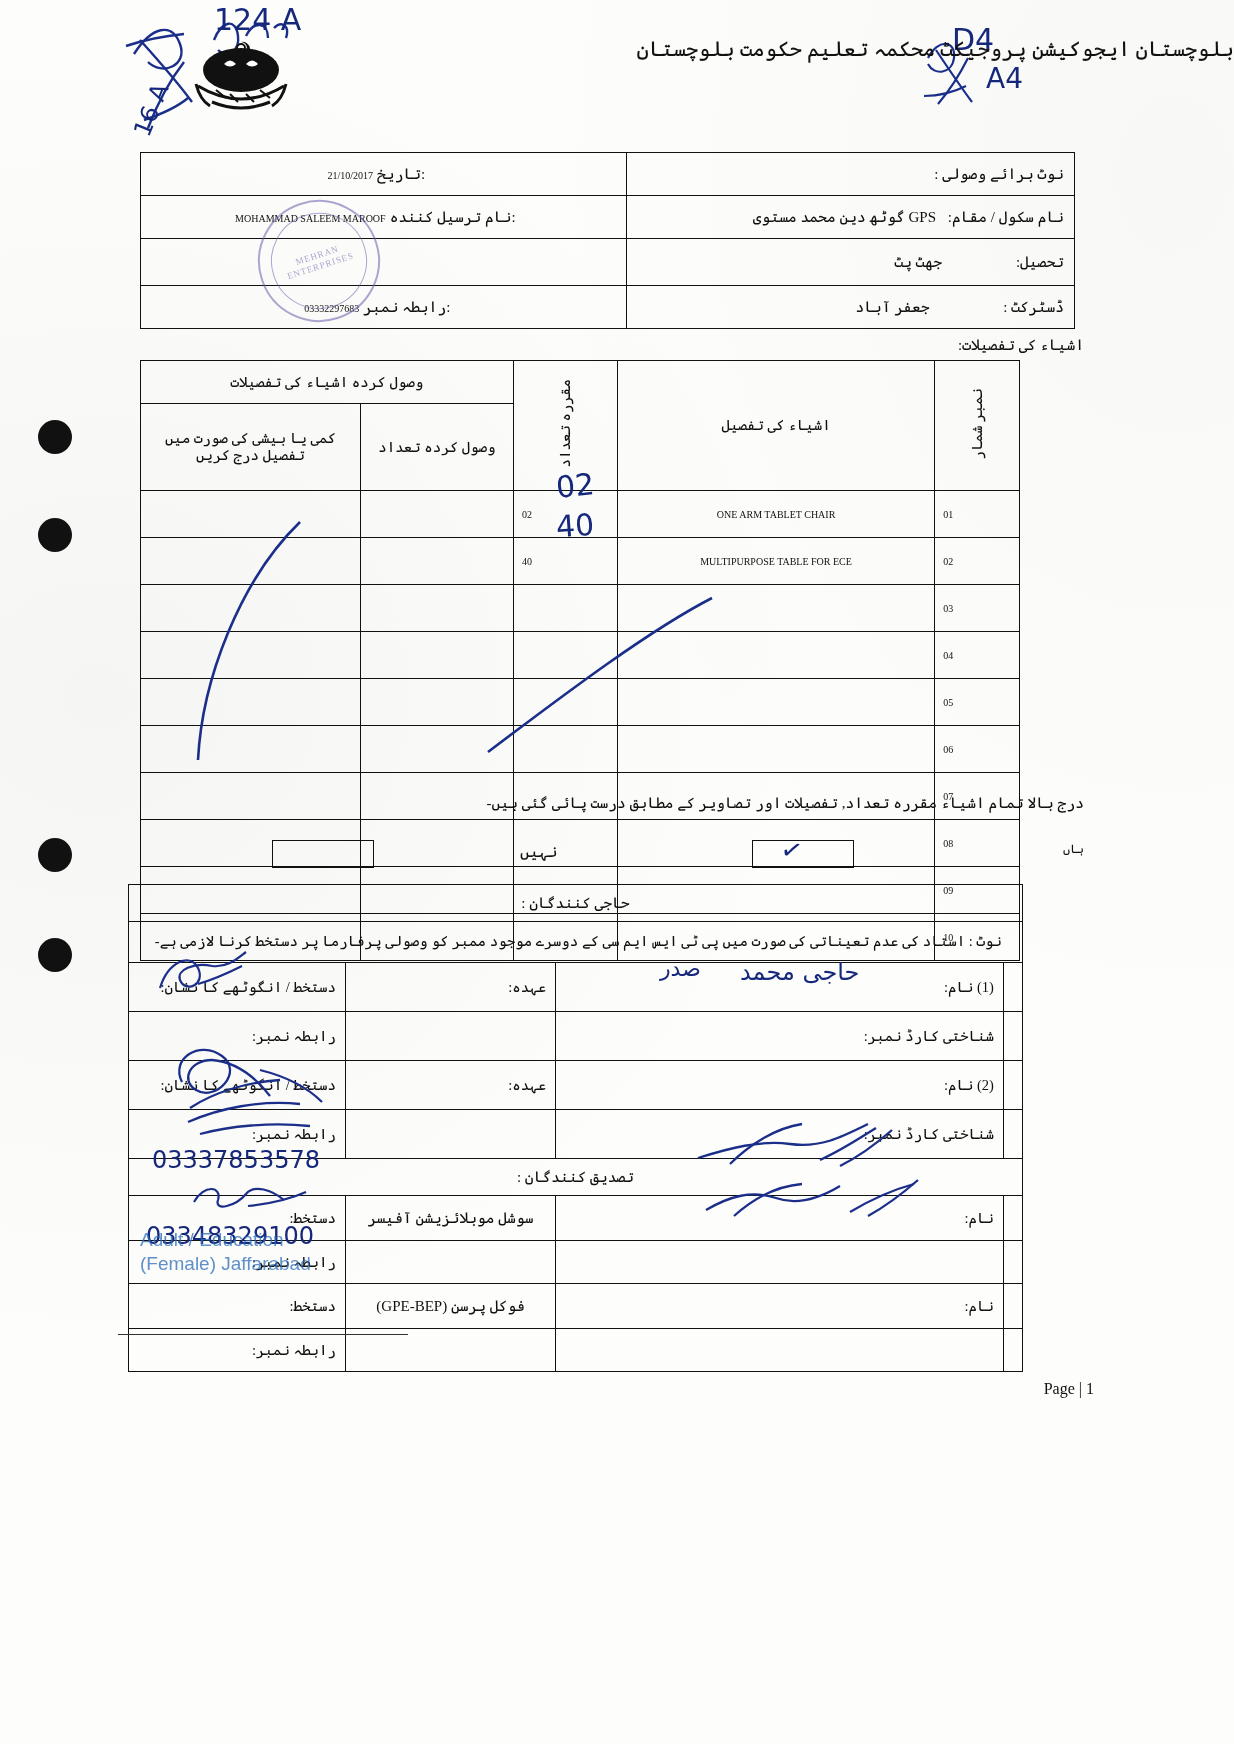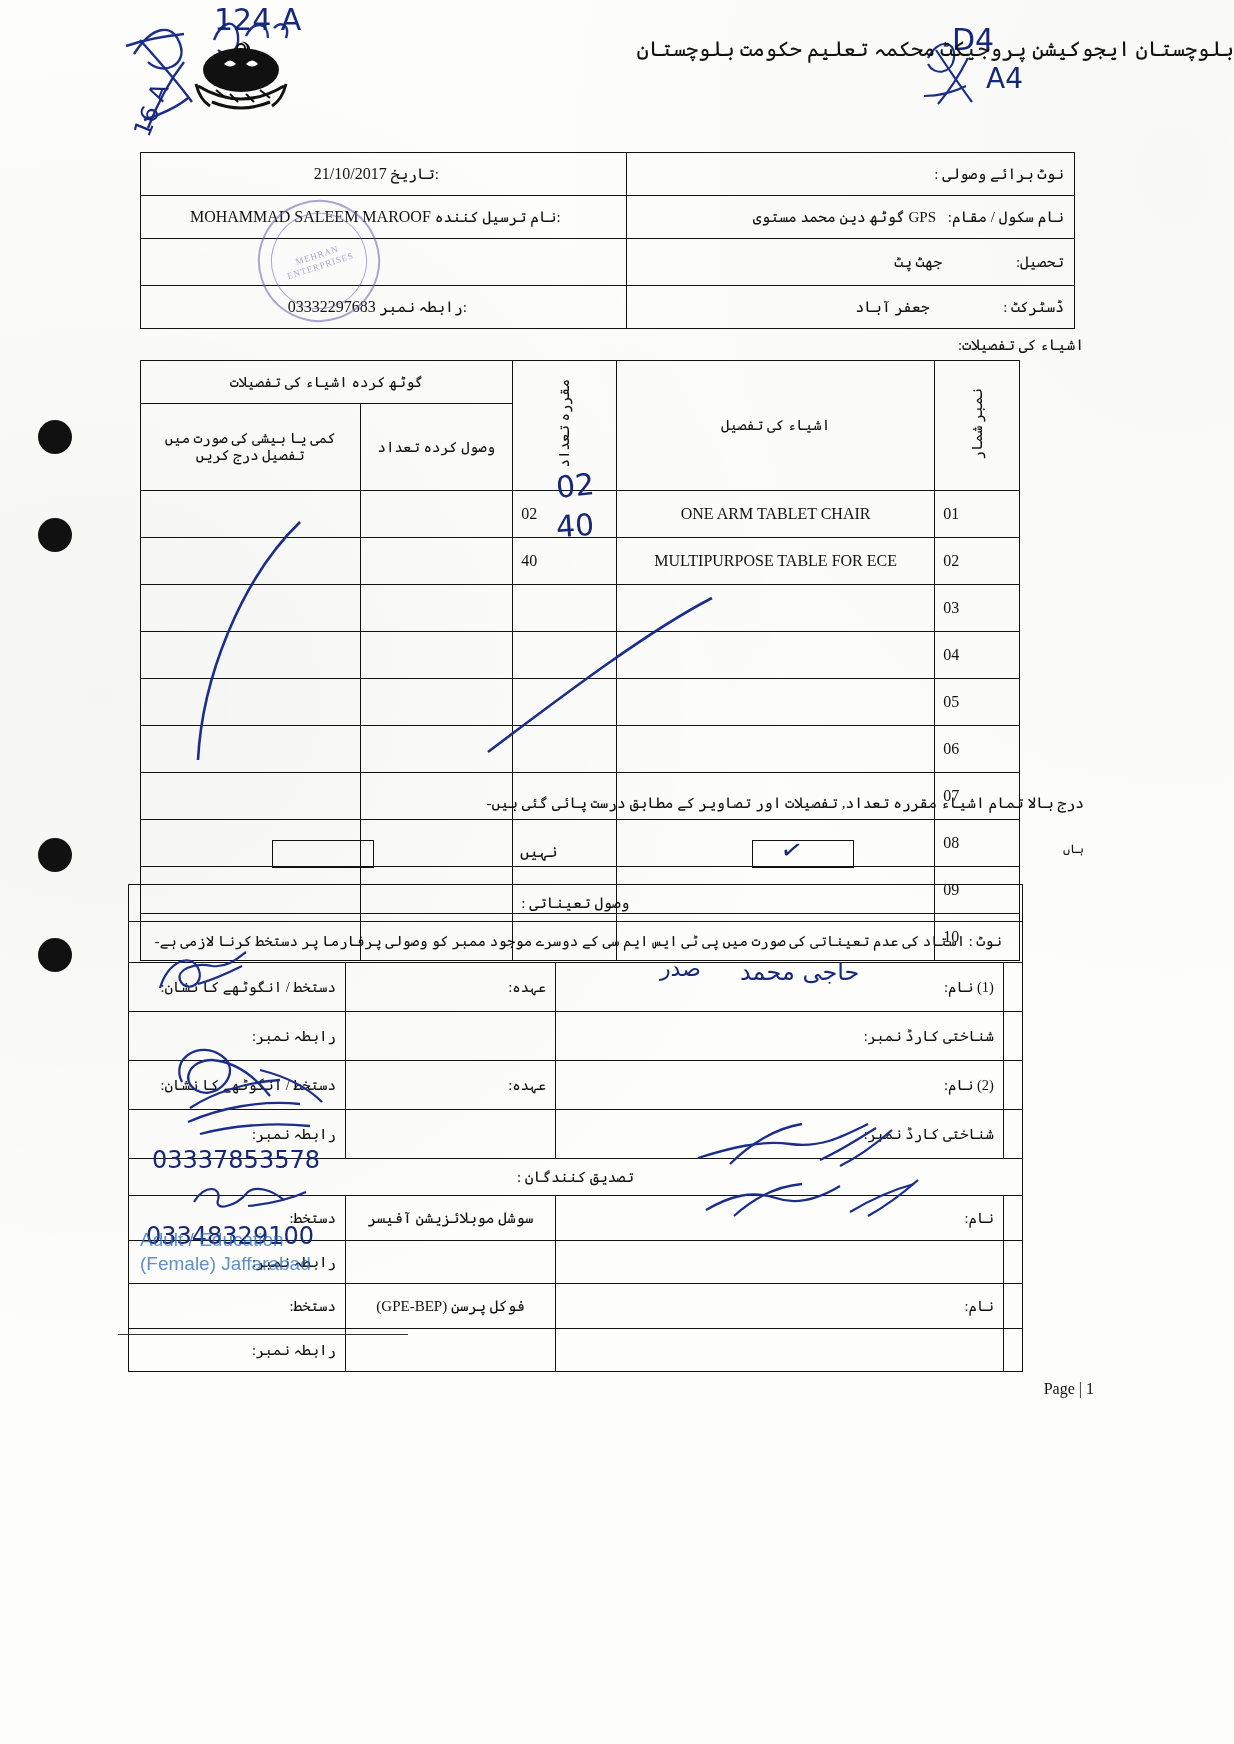--- a/index.html
+++ b/index.html
@@ -43,21 +43,21 @@
   
   .hole{
     position:absolute;left:38px;width:34px;height:34px;border-radius:50%;
     background:#111;
   }
   
   table{border-collapse:collapse;}
   .tbl{position:absolute;border:1.6px solid #111;}
   .tbl td{border:1.1px solid #111;vertical-align:middle;}
   .ur{direction:rtl;font-size:15px;}
-  .en{font-family:"Liberation Serif",serif;font-size:16px;}
+  .en{font-family:"Liberation Serif",serif;font-size:10px;}
   .cen{text-align:center}
   .rt{text-align:right}
   .lf{text-align:left}
   
   #info-table{left:140px;top:152px;width:935px;}
   #info-table td{padding:6px 10px;height:30px;}
   
   #items-table{left:140px;top:360px;width:880px;}
   #items-table td{padding:4px 8px;}
   .th{font-size:14.5px;text-align:center;direction:rtl;}
@@ -199,21 +199,21 @@
 
   <div class="stamp">
     <div class="inner">MEHRAN ENTERPRISES</div>
   </div>
 
   <div class="free ur" style="right:150px;top:336px;font-size:15px">اشیاء کی تفصیلات:</div>
 
   <table class="tbl" id="items-table">
     <tbody>
         <tr>
-      <td colspan="2" class="th" style="height:34px">گوٹھ کردہ اشیاء کی تفصیلات</td>
+      <td colspan="2" class="th" style="height:34px">وصول کردہ اشیاء کی تفصیلات</td>
       <td rowspan="2" class="th" style="width:90px">
         <span class="vert">مقررہ تعداد</span>
       </td>
       <td rowspan="2" class="th" style="width:310px">اشیاء کی تفصیل</td>
       <td rowspan="2" class="th" style="width:70px">
         <span class="vert">نمبر شمار</span>
       </td>
     </tr>
     <tr>
       <td class="th" style="width:210px;height:78px">کمی یا بیشی کی صورت میں تفصیل درج کریں</td>
@@ -310,21 +310,21 @@
   <div class="tick-box" style="left:752px;top:840px">
     <div class="ink handwrite" style="left:28px;top:-6px;font-size:26px;transform:rotate(12deg)">✓</div>
   </div>
 
   <div class="free ur" style="left:520px;top:842px;font-size:16px">نہیں</div>
   <div class="tick-box" style="left:272px;top:840px"></div>
 
   <table class="tbl" id="sign-table">
     <tbody>
         <tr>
-      <td colspan="4" class="cen ur" style="height:26px;font-size:15px">وصول تعیناتی :</td>
+      <td colspan="4" class="cen ur" style="height:26px;font-size:15px">حاجی کنندگان :</td>
     </tr>
     <tr>
       <td colspan="4" class="note-ur rt" style="height:30px;padding-right:20px">نوٹ :  استاد کی عدم تعیناتی کی صورت میں پی ٹی ایس ایم سی کے دوسرے موجود ممبر کو وصولی پرفارما پر دستخط کرنا لازمی ہے-</td>
     </tr>
 
     <tr>
       <td style="width:215px;height:38px" class="rt lbl">دستخط / انگوٹھے کا نشان:</td>
       <td style="width:205px" class="rt lbl">
         <span>عہدہ:</span>
       </td>

